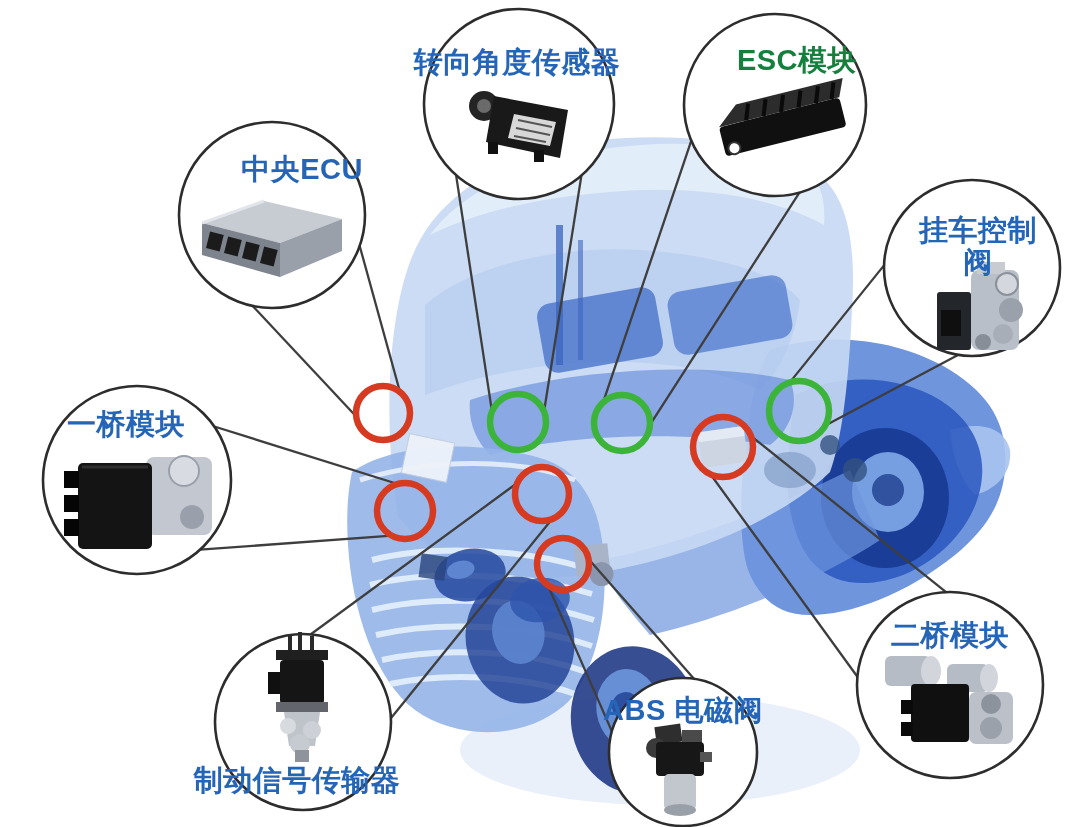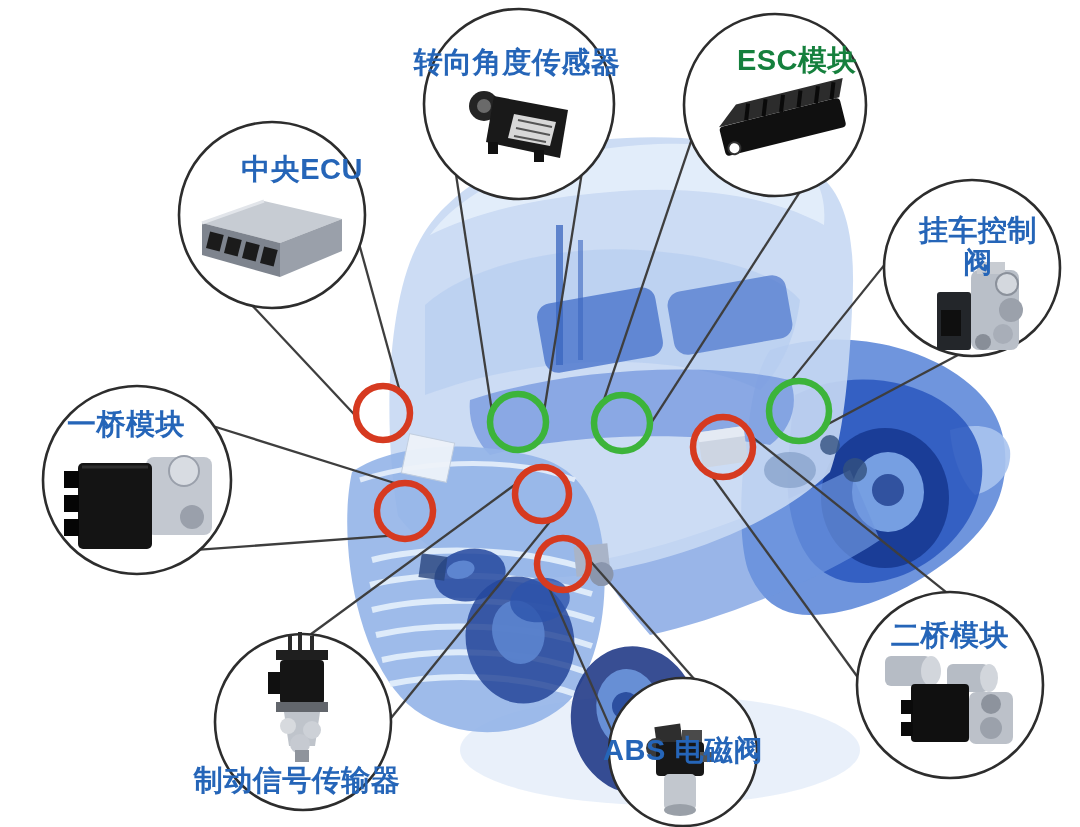--- a/index.html
+++ b/index.html
@@ -253,17 +253,17 @@
   </g>
 </svg>
 
 <div id="labels">
   <div class="callout-label" style="left: 517px; top: 62px; color: rgb(37, 101, 184);">转向角度传感器</div>
   <div class="callout-label" style="left: 797px; top: 60px; color: #15803d;">ESC模块</div>
   <div class="callout-label" style="left: 270px; top: 169px; color: rgb(37, 101, 184); margin-left: 32px;">中央ECU</div>
   <div class="callout-label wrap" style="left: 978px; top: 246px; color: rgb(37, 101, 184); width: 130px;">挂车控制阀</div>
   <div class="callout-label" style="left: 126px; top: 424px; color: rgb(37, 101, 184);">一桥模块</div>
   <div class="callout-label" style="left: 297px; top: 783px; color: rgb(37, 101, 184); font-family: Liberation Mono, monospace;">制动信号传输器</div>
-  <div class="callout-label" style="left: 683px; top: 710px; color: rgb(37, 101, 184); margin-top: 40px;">ABS 电磁阀</div>
+  <div class="callout-label" style="left: 683px; top: 710px; color: rgb(37, 101, 184);">ABS 电磁阀</div>
   <div class="callout-label" style="left: 950px; top: 627px; color: rgb(37, 101, 184); margin-top: 8px;">二桥模块</div>
 </div>
 
 </div>
 
 </body></html>

